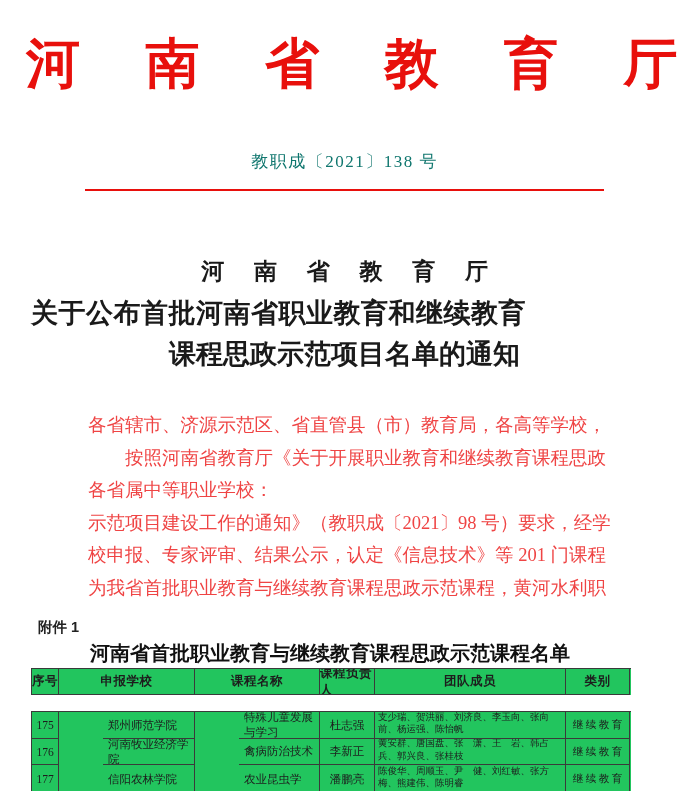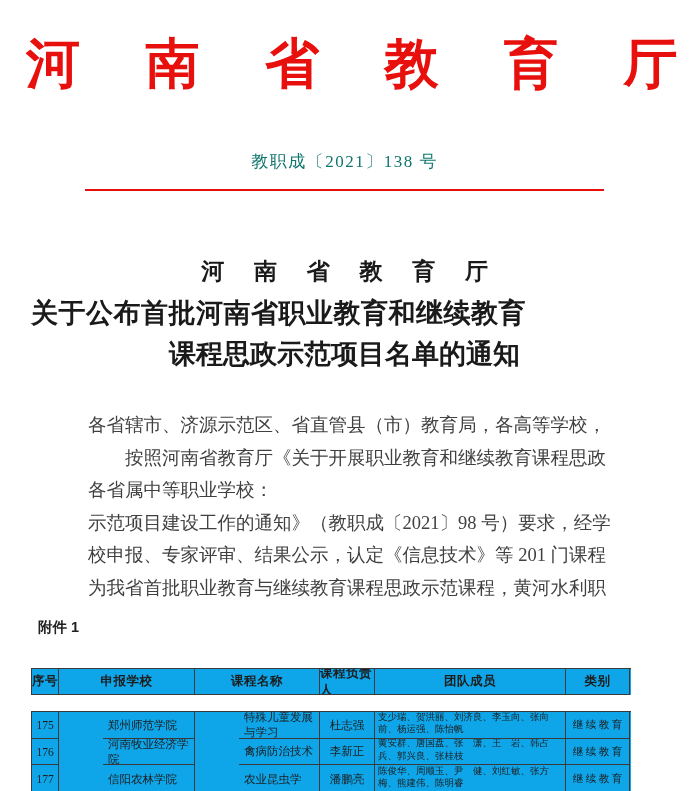--- a/index.html
+++ b/index.html
@@ -43,42 +43,42 @@
     text-align: center; font-size: 27px; font-weight: bold;
     letter-spacing: 0.5px; white-space: nowrap;
   }
   .t3 {
     position: absolute; top: 336px; left: 0; width: 689px;
     text-align: center; font-size: 27px; font-weight: bold; white-space: nowrap;
   }
   .body-text {
     position: absolute; top: 409px; left: 88px; width: 530px;
     font-size: 18.5px; line-height: 32.6px;
-    color: #404040;
+    color: #ef4444;
   }
   .bline { white-space: nowrap; }
   .attach-label {
     position: absolute; top: 618px; left: 38px;
     font-family: "Liberation Sans", "DejaVu Sans", sans-serif;
     font-size: 14.5px; font-weight: bold; color: #222;
   }
   .table-title {
     position: absolute; top: 640px; left: 31px; width: 598px;
     text-align: center;
     font-family: "Liberation Sans", "DejaVu Sans", sans-serif;
     font-size: 20px; font-weight: bold; color: #111;
     white-space: nowrap;
   }
   .tbl {
     position: absolute; left: 31px; width: 600px;
     display: grid;
     grid-template-columns: 27px 136px 125px 55px 191px 64px;
     border-top: 1.5px solid var(--line);
     border-left: 1.5px solid var(--line);
-    background: #0ea5e9;
+    background: #22c55e;
   }
   .header-tbl { top: 668px; grid-template-rows: 26px; }
   .data-tbl   { top: 711px; grid-template-rows: 27px 26px 29px; }
   .cell {
     border-right: 1.5px solid var(--line);
     border-bottom: 1.5px solid var(--line);
     display: flex; align-items: center;
     font-size: 11.5px; color: #1d1d1d;
     overflow: hidden;
   }
@@ -113,20 +113,21 @@
     <div class="bline">各省辖市、济源示范区、省直管县（市）教育局，各高等学校，</div>
     <div class="bline">　　按照河南省教育厅《关于开展职业教育和继续教育课程思政</div>
     <div class="bline">各省属中等职业学校：</div>
     <div class="bline">示范项目建设工作的通知》（教职成〔2021〕98 号）要求，经学</div>
     <div class="bline">校申报、专家评审、结果公示，认定《信息技术》等 201 门课程</div>
     <div class="bline">为我省首批职业教育与继续教育课程思政示范课程，黄河水利职</div>
   </div>
 
   <div class="attach-label">附件 1</div>
 
+  <div class="table-title">河南省首批职业教育与继续教育课程思政示范课程名单</div>
 
   <div class="tbl header-tbl">
     <div class="cell hcell">序号</div>
     <div class="cell hcell">申报学校</div>
     <div class="cell hcell">课程名称</div>
     <div class="cell hcell">课程负责人</div>
     <div class="cell hcell">团队成员</div>
     <div class="cell hcell">类别</div>
   </div>
 

